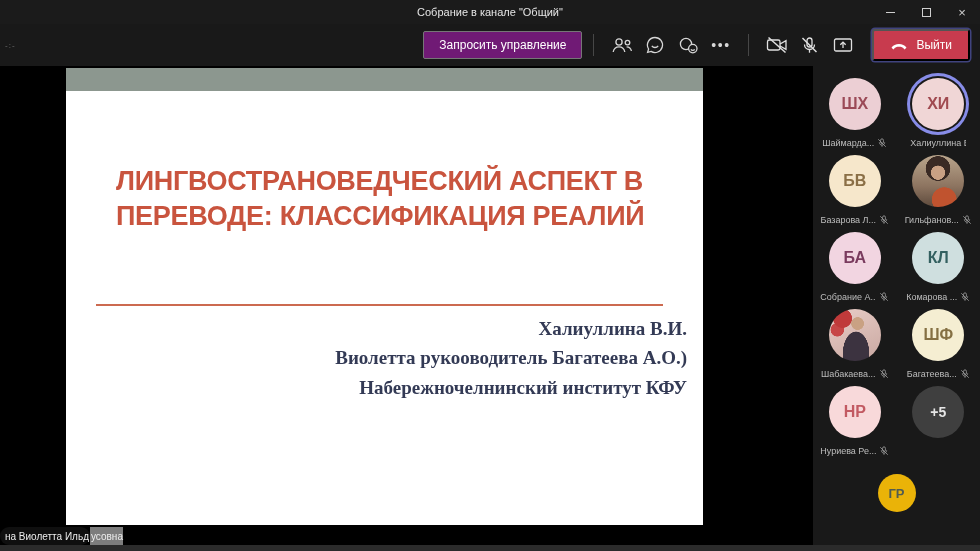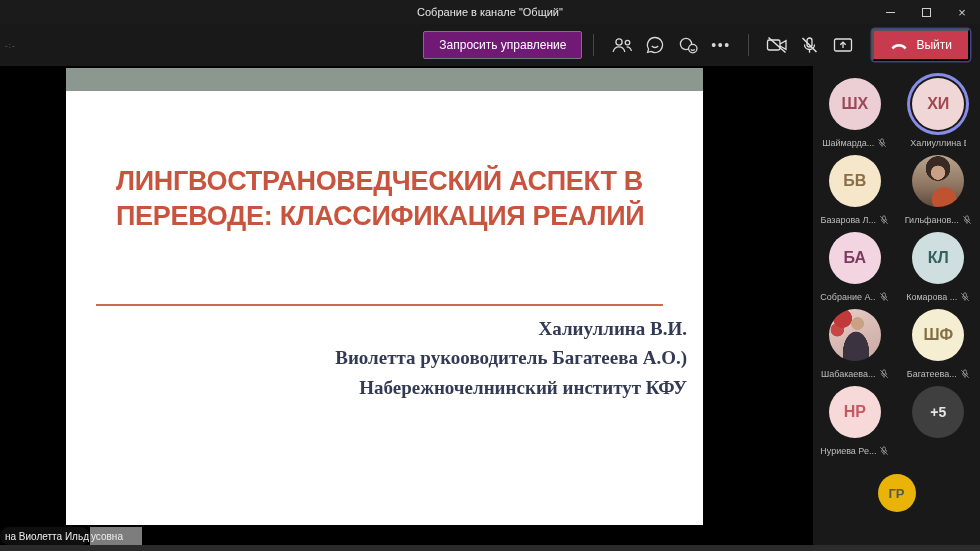--- a/index.html
+++ b/index.html
@@ -58,21 +58,21 @@
     font-family:"Liberation Serif", serif; font-weight:bold;
     font-size:19px; line-height:1.55;
   }
 
   
   .presenter-label {
     position:absolute; left:0; bottom:6px; display:flex; align-items:stretch;
     font-size:10px; color:#ededed; height:18px; z-index:6;
   }
   .pl-main { background:rgba(16,16,16,0.92); display:flex; align-items:center; padding:0 1px 0 5px;border-radius:9px; }
-  .pl-tail { background:#7d7d7d; display:flex; align-items:center; padding:0 19px 0 1px; }
+  .pl-tail { background:#7d7d7d; display:flex; align-items:center; padding:0 0 0 1px; }
 
   .bottom-strip { position:absolute; left:0; bottom:0; width:980px; height:6px; background:#2b2b2b; z-index:7; }
 
   
   .sidebar { position:absolute; top:66px; right:0; width:167px; bottom:0; background:#191919; }
   .p-grid { display:flex; flex-wrap:wrap; padding-top:12px; }
   .p-cell { width:50%; display:flex; flex-direction:column; align-items:center; margin-bottom:6px; }
   .avatar {
     width:52px; height:52px; border-radius:50%;
     display:flex; align-items:center; justify-content:center;

